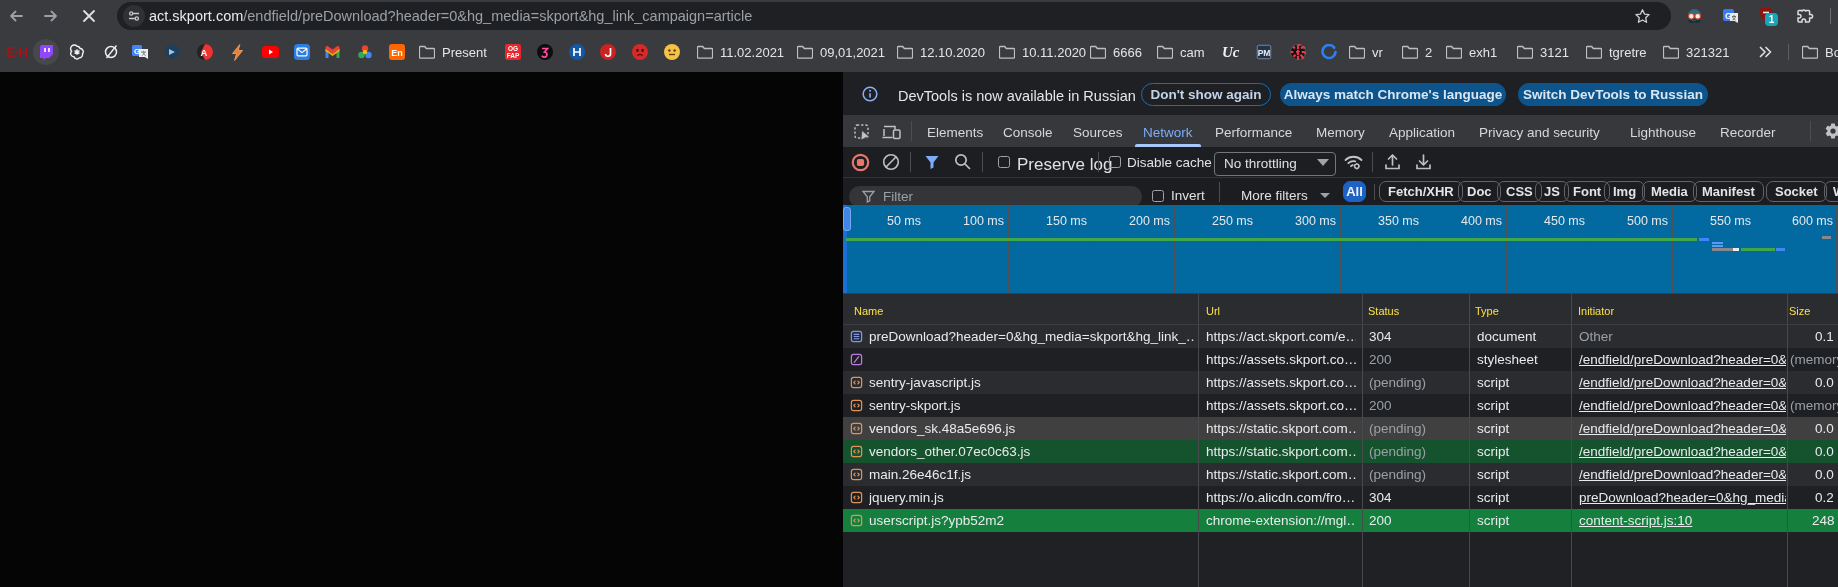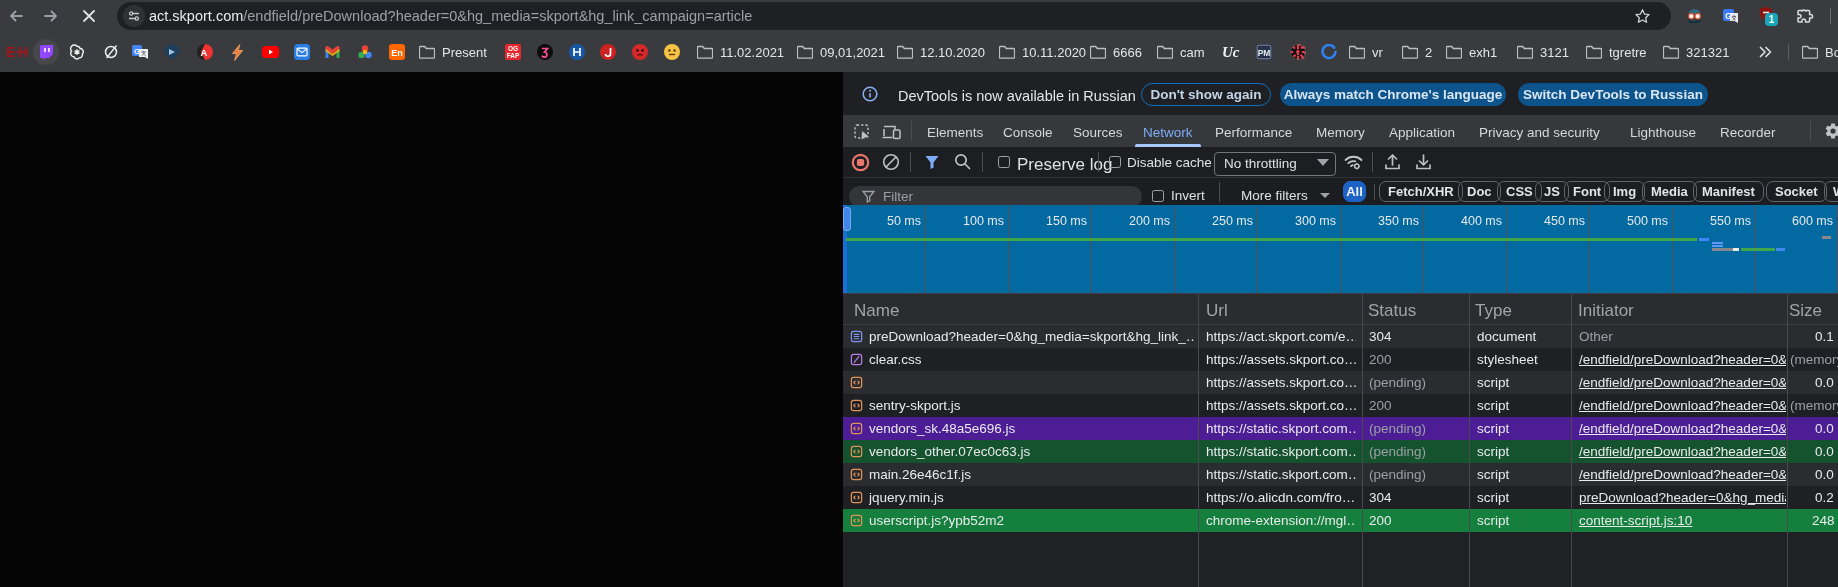--- a/index.html
+++ b/index.html
@@ -17,21 +17,21 @@
 #toolbar{top:77px;height:30px;background:#1d1e21}
 #filterrow{top:107px;height:28px;background:#1c1d20;border-top:1px solid #323337;box-sizing:border-box}
 #timeline{top:135px;height:89px;background:#0369a1}
 #thead{top:224px;height:31px;background:#2b2c30}
 #tbody{top:255px;height:262px;background:#202125}
 .tab{font-size:13.5px;color:#d5d7da}
 .grid{position:absolute;top:1px;bottom:1px;width:1px;background:#4e5053}
 .tlabel{position:absolute;top:9px;font-size:12.5px;color:#e6e8ea;text-align:right;width:60px}
 .btn{position:absolute;top:11px;height:23px;border-radius:12px;font-size:13.5px;font-weight:700;white-space:nowrap;display:flex;align-items:center;justify-content:center;box-sizing:border-box}
 .chip{position:absolute;top:3px;height:21px;border:1px solid #62646a;border-radius:7px;color:#e3e4e7;font-size:13px;font-weight:700;display:flex;align-items:center;box-sizing:border-box;padding:0 8px}
-.hdr{position:absolute;top:0;height:31px;line-height:34px;font-size:17px;color:#a3a3a3}
+.hdr{position:absolute;top:0;height:31px;line-height:34px;font-size:11px;color:#fde047}
 .colsep{position:absolute;top:0;bottom:0;width:1px;background:#47494d}
 .row{position:absolute;left:0;width:995px;height:23px;font-size:13.5px;color:#e8eaed}
 .row .c{position:absolute;top:0;height:23px;line-height:23px;overflow:hidden;white-space:nowrap}
 .grey{color:#9aa0a6}
 .und{text-decoration:underline}
 </style>
 </head>
 <body>
 <div id="chrome">
   <div class="navic" style="left:4px;width:24px">
@@ -508,51 +508,51 @@
       <div class="c" style="left:526px;width:95px">304</div>
       <div class="c" style="left:634px;width:90px">document</div>
       <div class="c grey" style="left:736px;width:205px">Other</div>
       <div class="c" style="left:972px;width:40px">0.1 kB</div>
     </div>
     <div class="row" style="top:23px;background:#1f2024">
       <svg class="ic" style="position:absolute;left:7px;top:5px" width="13" height="13" viewBox="0 0 16 16">
           <rect x="1.7" y="1.7" width="12.6" height="12.6" rx="2.6" fill="none" stroke="#b87fe0" stroke-width="1.5"></rect>
           <path d="M10.8 4.6L5.2 11.4" stroke="#b87fe0" stroke-width="1.5" stroke-linecap="round"></path>
         </svg>
-      <div class="c" style="left:26px;width:327px">clear.css</div>
       <div class="c" style="left:363px;width:150px">https://assets.skport.co…</div>
       <div class="c grey" style="left:526px;width:95px">200</div>
       <div class="c" style="left:634px;width:90px">stylesheet</div>
       <div class="c und" style="left:736px;width:207px">/endfield/preDownload?header=0&amp;</div>
       <div class="c grey" style="left:947px;width:48px">(memory</div>
     </div>
     <div class="row" style="top:46px;background:#2b2c2f">
       <svg class="ic" style="position:absolute;left:7px;top:5px" width="13" height="13" viewBox="0 0 16 16">
           <rect x="1.7" y="1.7" width="12.6" height="12.6" rx="2.6" fill="none" stroke="#df935a" stroke-width="1.5"></rect>
           <path d="M6.3 6.3L4.6 8l1.7 1.7M9.7 6.3L11.4 8 9.7 9.7" fill="none" stroke="#df935a" stroke-width="1.4" stroke-linecap="round" stroke-linejoin="round"></path>
         </svg>
+      <div class="c" style="left:26px;width:327px">sentry-javascript.js</div>
       <div class="c" style="left:363px;width:150px">https://assets.skport.co…</div>
       <div class="c grey" style="left:526px;width:95px">(pending)</div>
       <div class="c" style="left:634px;width:90px">script</div>
       <div class="c und" style="left:736px;width:207px">/endfield/preDownload?header=0&amp;</div>
       <div class="c" style="left:972px;width:40px">0.0 kB</div>
     </div>
     <div class="row" style="top:69px;background:#1f2024">
       <svg class="ic" style="position:absolute;left:7px;top:5px" width="13" height="13" viewBox="0 0 16 16">
           <rect x="1.7" y="1.7" width="12.6" height="12.6" rx="2.6" fill="none" stroke="#df935a" stroke-width="1.5"></rect>
           <path d="M6.3 6.3L4.6 8l1.7 1.7M9.7 6.3L11.4 8 9.7 9.7" fill="none" stroke="#df935a" stroke-width="1.4" stroke-linecap="round" stroke-linejoin="round"></path>
         </svg>
       <div class="c" style="left:26px;width:327px">sentry-skport.js</div>
       <div class="c" style="left:363px;width:150px">https://assets.skport.co…</div>
       <div class="c grey" style="left:526px;width:95px">200</div>
       <div class="c" style="left:634px;width:90px">script</div>
       <div class="c und" style="left:736px;width:207px">/endfield/preDownload?header=0&amp;</div>
       <div class="c grey" style="left:947px;width:48px">(memory</div>
     </div>
-    <div class="row" style="top:92px;background:#4c1d95">
+    <div class="row" style="top:92px;background:#404040">
       <svg class="ic" style="position:absolute;left:7px;top:5px" width="13" height="13" viewBox="0 0 16 16">
           <rect x="1.7" y="1.7" width="12.6" height="12.6" rx="2.6" fill="none" stroke="#df935a" stroke-width="1.5"></rect>
           <path d="M6.3 6.3L4.6 8l1.7 1.7M9.7 6.3L11.4 8 9.7 9.7" fill="none" stroke="#df935a" stroke-width="1.4" stroke-linecap="round" stroke-linejoin="round"></path>
         </svg>
       <div class="c" style="left:26px;width:327px">vendors_sk.48a5e696.js</div>
       <div class="c" style="left:363px;width:150px">https://static.skport.com…</div>
       <div class="c grey" style="left:526px;width:95px">(pending)</div>
       <div class="c" style="left:634px;width:90px">script</div>
       <div class="c und" style="left:736px;width:207px">/endfield/preDownload?header=0&amp;</div>
       <div class="c" style="left:972px;width:40px">0.0 kB</div>

